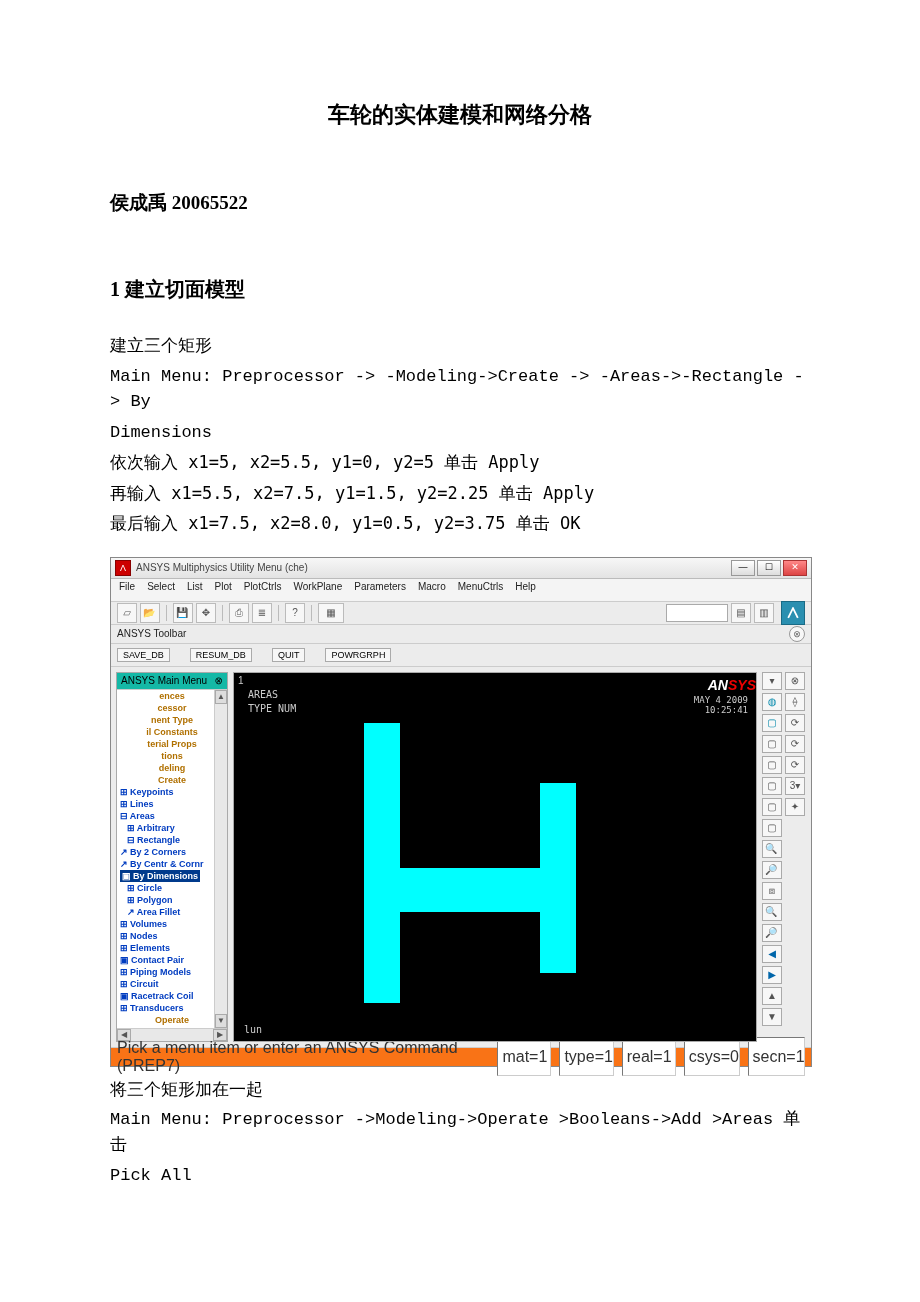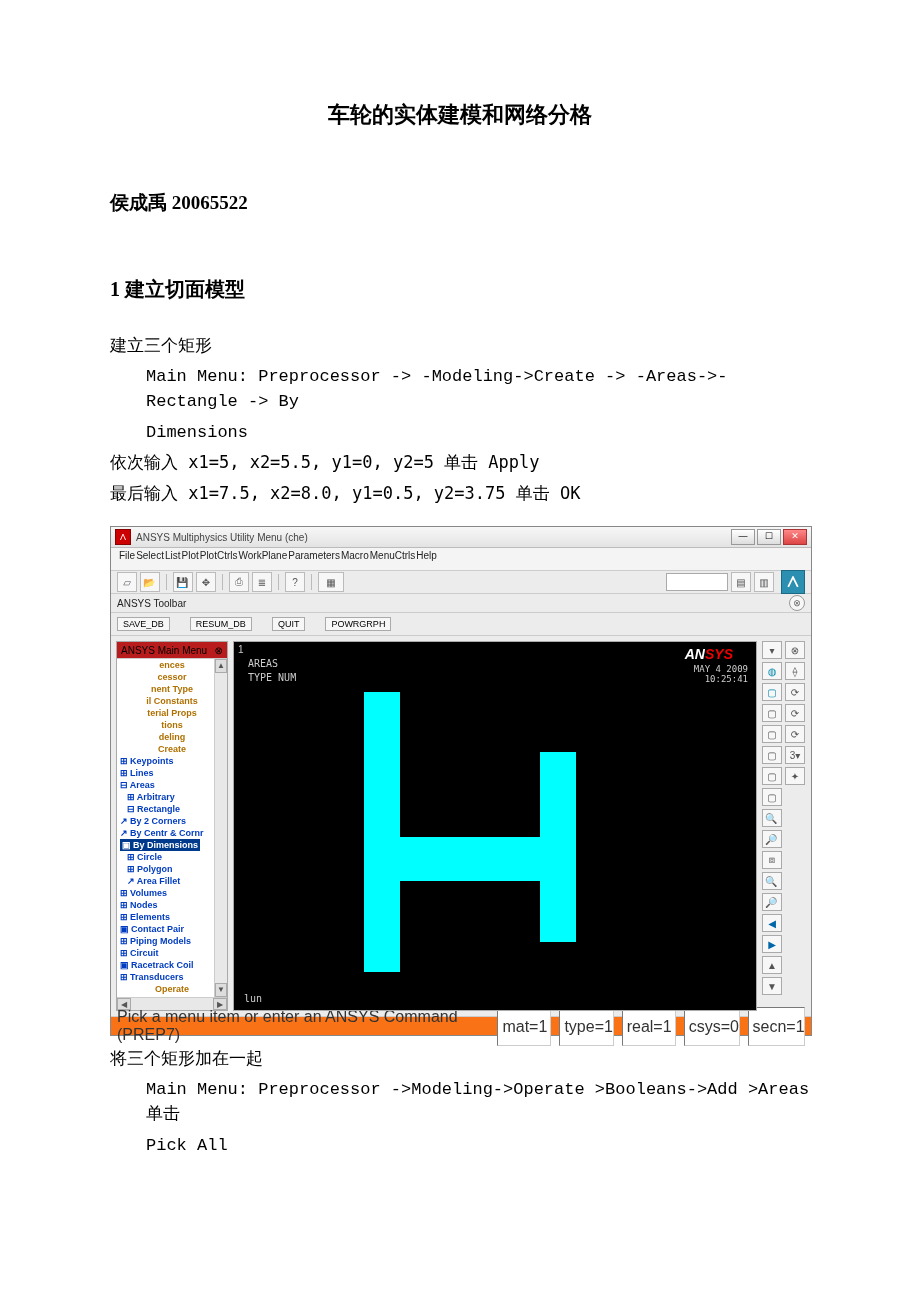--- a/index.html
+++ b/index.html
@@ -32,21 +32,21 @@
     font-family: "SimSun", serif;
     margin-bottom: 30px;
   }
   .body-text {
     font-size: 17px;
     font-family: "SimSun", monospace, serif;
     line-height: 1.5;
     margin-bottom: 5px;
     white-space: pre-wrap;
   }
-  .mono { font-family: "Courier New", monospace; margin-left: 36px; }
+  .mono { font-family: "Courier New", monospace; }
 
   
   .ansys-window {
     width: 700px;
     margin: 20px 0 10px 0;
     border: 1px solid #888;
     background: #ececec;
     font-family: Tahoma, sans-serif;
     font-size: 10px;
     color: #000;
@@ -77,21 +77,21 @@
     background: linear-gradient(#fff,#ddd);
     text-align: center;
     font-size: 9px;
     line-height: 12px;
   }
   .winbtn.close { background: linear-gradient(#f88,#d44); color:#fff; border-color:#a33; }
 
   .menubar {
     height: 18px;
     display: flex;
-    gap: 1px;
+    gap: 12px;
     padding: 2px 8px;
     border-bottom: 1px solid #ccc;
     background: #f4f4f4;
   }
   .menubar span { color: #222; }
 
   .toolbar-row {
     height: 22px;
     background: #ececec;
     border-bottom: 1px solid #ccc;
@@ -166,21 +166,21 @@
     width: 110px;
     display:flex;flex-direction:column;
     background:#fff;
     border:1px solid #aaa;
   }
   .menupanel .mp-head {
     height:16px;
     display:flex;align-items:center;justify-content:space-between;
     padding:0 4px;
     border-bottom:1px solid #ccc;
-    background:#b91c1c;
+    background:#14b8a6;
   }
   .mp-tree {
     flex:1;
     overflow:hidden;
     font-size:9px;
     line-height: 12px;
     position:relative;
   }
   .mp-tree .row { padding: 0 3px; white-space:nowrap; overflow:hidden; }
   .gold { color: #b07000; font-weight: bold; text-align: center; }
@@ -211,21 +211,21 @@
     position:relative;
     border:1px solid #aaa;
   }
   .viewport .vp-num {
     position:absolute; top:2px; left:4px; color:#ccc; font-size:10px;
   }
   .viewport .vp-lbl {
     position:absolute; color:#ccc; font-size:10px; font-family:monospace;
   }
   .ansys-logo {
-    position:absolute; top:4px; right:23px;
+    position:absolute; top:4px; right:0;
     color:#fff; font-weight:bold; font-style:italic; font-size:14px;
     font-family: Arial;
   }
   .ansys-logo .an { color:#fff; }
   .ansys-logo .sys { color:#e00; }
   .date-txt {
     position:absolute; top:22px; right:8px;
     color:#ccc; font-size:9px; font-family:monospace; text-align:right;
   }
   .cyan-shape {
@@ -270,20 +270,21 @@
 
 <div class="page">
   <div class="doc-title">车轮的实体建模和网络分格</div>
   <div class="author">侯成禹 20065522</div>
   <div class="section-h">1 建立切面模型</div>
 
   <div class="body-text">建立三个矩形</div>
   <div class="body-text mono">Main Menu: Preprocessor -&gt; -Modeling-&gt;Create -&gt; -Areas-&gt;-Rectangle -&gt; By</div>
   <div class="body-text mono">Dimensions</div>
   <div class="body-text">依次输入 x1=5, x2=5.5, y1=0, y2=5 单击 Apply</div>
+  <div class="body-text">再输入 x1=5.5, x2=7.5, y1=1.5, y2=2.25 单击 Apply</div>
   <div class="body-text">最后输入 x1=7.5, x2=8.0, y1=0.5, y2=3.75 单击 OK</div>
 
   <div class="ansys-window">
     <div class="titlebar">
       <div class="app-icon">Λ</div>
       <div class="title-text">ANSYS Multiphysics Utility Menu (che)</div>
       <div class="winbtns">
         <div class="winbtn">—</div>
         <div class="winbtn">☐</div>
         <div class="winbtn close">✕</div>

